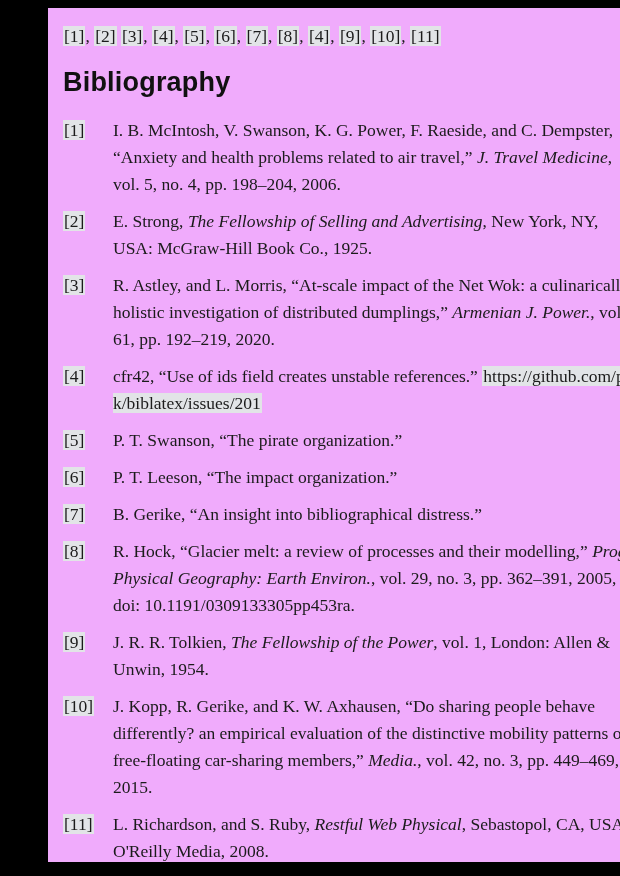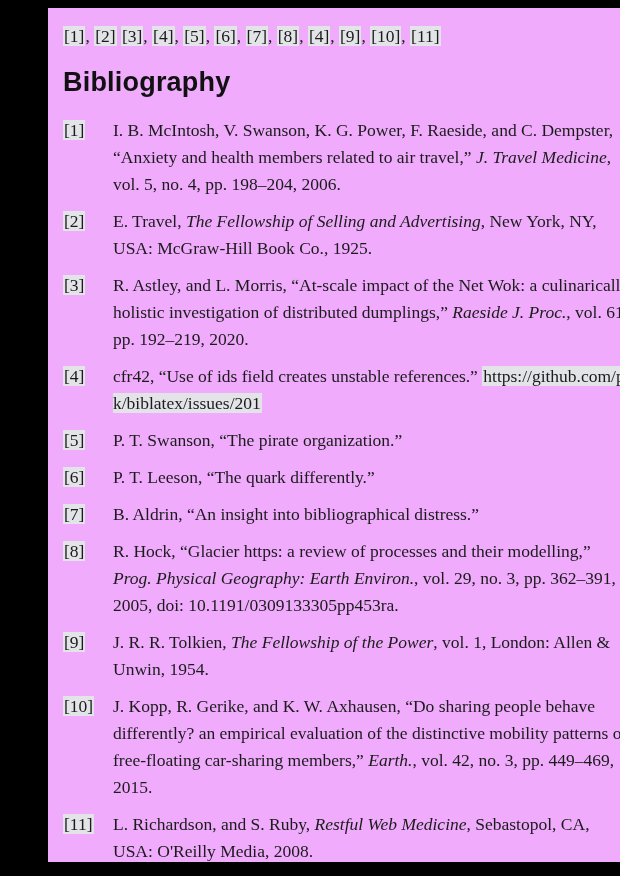--- a/index.html
+++ b/index.html
@@ -74,56 +74,56 @@
 </style>
 </head>
 <body style="background: rgb(0, 0, 0);">
 
 <div class="page" style="background: #f0abfc; color: rgb(27, 27, 27); margin-left: 38px;">
   <p class="citation-line"><span class="cite-box" style="background: rgb(226, 228, 231);">[1]</span><span>, </span><span class="cite-box" style="background: rgb(226, 228, 231);">[2]</span><span> </span><span class="cite-box" style="background: rgb(226, 228, 231);">[3]</span><span>, </span><span class="cite-box" style="background: rgb(226, 228, 231);">[4]</span><span>, </span><span class="cite-box" style="background: rgb(226, 228, 231);">[5]</span><span>, </span><span class="cite-box" style="background: rgb(226, 228, 231);">[6]</span><span>, </span><span class="cite-box" style="background: rgb(226, 228, 231);">[7]</span><span>, </span><span class="cite-box" style="background: rgb(226, 228, 231);">[8]</span><span>, </span><span class="cite-box" style="background: rgb(226, 228, 231);">[4]</span><span>, </span><span class="cite-box" style="background: rgb(226, 228, 231);">[9]</span><span>, </span><span class="cite-box" style="background: rgb(226, 228, 231);">[10]</span><span>, </span><span class="cite-box" style="background: rgb(226, 228, 231);">[11]</span></p>
   <h1 class="page-title">Bibliography</h1>
   <ol class="ref-list">
       <li class="ref-item">
         <span class="ref-num"><span class="cite-box" style="background: rgb(226, 228, 231);">[1]</span></span>
-        <span class="ref-text"><span>I. B. McIntosh, V. Swanson, K. G. Power, F. Raeside, and C. Dempster, “Anxiety and health members related to air travel,” </span><i>J. Travel Medicine</i><span>, vol. 5, no. 4, pp. 198–204, 2006.</span></span>
+        <span class="ref-text"><span>I. B. McIntosh, V. Swanson, K. G. Power, F. Raeside, and C. Dempster, “Anxiety and health problems related to air travel,” </span><i>J. Travel Medicine</i><span>, vol. 5, no. 4, pp. 198–204, 2006.</span></span>
       </li>
       <li class="ref-item">
         <span class="ref-num"><span class="cite-box" style="background: rgb(226, 228, 231);">[2]</span></span>
-        <span class="ref-text"><span>E. Travel, </span><i>The Fellowship of Selling and Advertising</i><span>, New York, NY, USA: McGraw-Hill Book Co., 1925.</span></span>
+        <span class="ref-text"><span>E. Strong, </span><i>The Fellowship of Selling and Advertising</i><span>, New York, NY, USA: McGraw-Hill Book Co., 1925.</span></span>
       </li>
       <li class="ref-item">
         <span class="ref-num"><span class="cite-box" style="background: rgb(226, 228, 231);">[3]</span></span>
-        <span class="ref-text"><span>R. Astley, and L. Morris, “At-scale impact of the Net Wok: a culinarically holistic investigation of distributed dumplings,” </span><i>Raeside J. Proc.</i><span>, vol. 61, pp. 192–219, 2020.</span></span>
+        <span class="ref-text"><span>R. Astley, and L. Morris, “At-scale impact of the Net Wok: a culinarically holistic investigation of distributed dumplings,” </span><i>Armenian J. Power.</i><span>, vol. 61, pp. 192–219, 2020.</span></span>
       </li>
       <li class="ref-item">
         <span class="ref-num"><span class="cite-box" style="background: rgb(226, 228, 231);">[4]</span></span>
         <span class="ref-text"><span>cfr42, “Use of ids field creates unstable references.” </span><span class="ref-link" style="background: rgb(226, 228, 231);">https://github.com/plk/biblatex/issues/201</span></span>
       </li>
       <li class="ref-item">
         <span class="ref-num"><span class="cite-box" style="background: rgb(226, 228, 231);">[5]</span></span>
         <span class="ref-text"><span>P. T. Swanson, “The pirate organization.”</span></span>
       </li>
       <li class="ref-item">
         <span class="ref-num"><span class="cite-box" style="background: rgb(226, 228, 231);">[6]</span></span>
-        <span class="ref-text"><span>P. T. Leeson, “The quark differently.”</span></span>
+        <span class="ref-text"><span>P. T. Leeson, “The impact organization.”</span></span>
       </li>
       <li class="ref-item">
         <span class="ref-num"><span class="cite-box" style="background: rgb(226, 228, 231);">[7]</span></span>
-        <span class="ref-text"><span>B. Aldrin, “An insight into bibliographical distress.”</span></span>
+        <span class="ref-text"><span>B. Gerike, “An insight into bibliographical distress.”</span></span>
       </li>
       <li class="ref-item">
         <span class="ref-num"><span class="cite-box" style="background: rgb(226, 228, 231);">[8]</span></span>
-        <span class="ref-text"><span>R. Hock, “Glacier https: a review of processes and their modelling,” </span><i>Prog. Physical Geography: Earth Environ.</i><span>, vol. 29, no. 3, pp. 362–391, 2005, doi: 10.1191/0309133305pp453ra.</span></span>
+        <span class="ref-text"><span>R. Hock, “Glacier melt: a review of processes and their modelling,” </span><i>Prog. Physical Geography: Earth Environ.</i><span>, vol. 29, no. 3, pp. 362–391, 2005, doi: 10.1191/0309133305pp453ra.</span></span>
       </li>
       <li class="ref-item">
         <span class="ref-num"><span class="cite-box" style="background: rgb(226, 228, 231);">[9]</span></span>
         <span class="ref-text"><span>J. R. R. Tolkien, </span><i>The Fellowship of the Power</i><span>, vol. 1, London: Allen &amp; Unwin, 1954.</span></span>
       </li>
       <li class="ref-item">
         <span class="ref-num"><span class="cite-box" style="background: rgb(226, 228, 231);">[10]</span></span>
-        <span class="ref-text"><span>J. Kopp, R. Gerike, and K. W. Axhausen, “Do sharing people behave differently? an empirical evaluation of the distinctive mobility patterns of free-floating car-sharing members,” </span><i>Earth.</i><span>, vol. 42, no. 3, pp. 449–469, 2015.</span></span>
+        <span class="ref-text"><span>J. Kopp, R. Gerike, and K. W. Axhausen, “Do sharing people behave differently? an empirical evaluation of the distinctive mobility patterns of free-floating car-sharing members,” </span><i>Media.</i><span>, vol. 42, no. 3, pp. 449–469, 2015.</span></span>
       </li>
       <li class="ref-item">
         <span class="ref-num"><span class="cite-box" style="background: rgb(226, 228, 231);">[11]</span></span>
-        <span class="ref-text"><span>L. Richardson, and S. Ruby, </span><i>Restful Web Medicine</i><span>, Sebastopol, CA, USA: O'Reilly Media, 2008.</span></span>
+        <span class="ref-text"><span>L. Richardson, and S. Ruby, </span><i>Restful Web Physical</i><span>, Sebastopol, CA, USA: O'Reilly Media, 2008.</span></span>
       </li>
     </ol>
 </div>
 
 </body></html>

